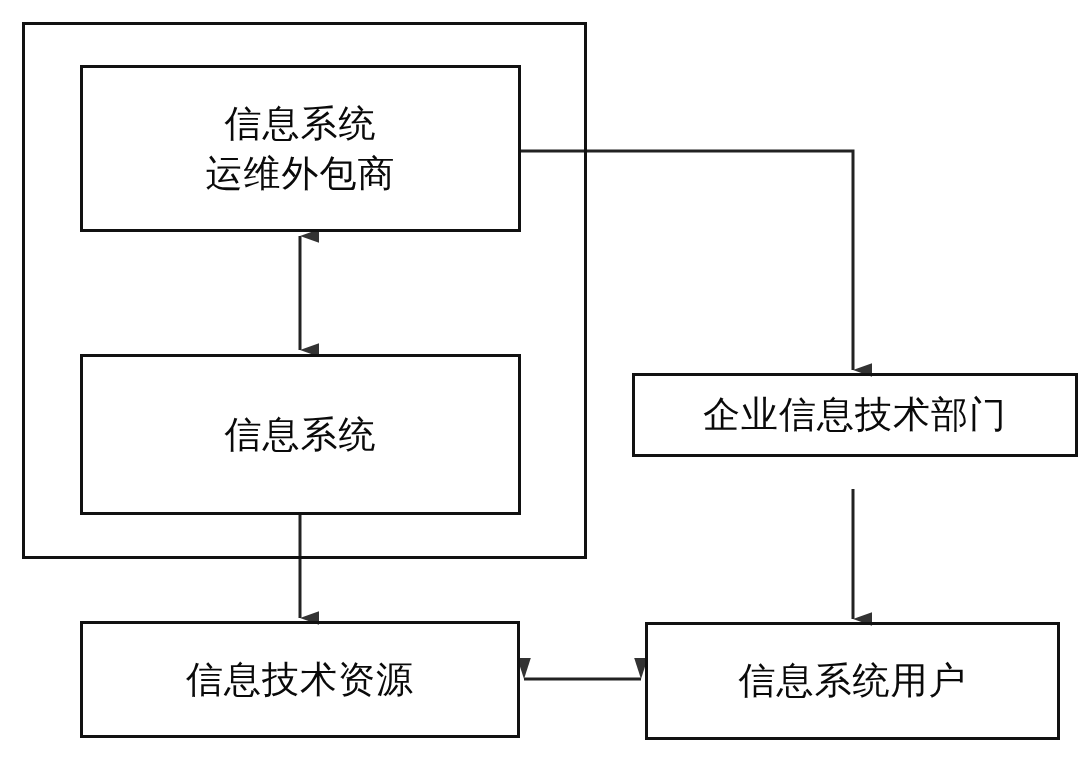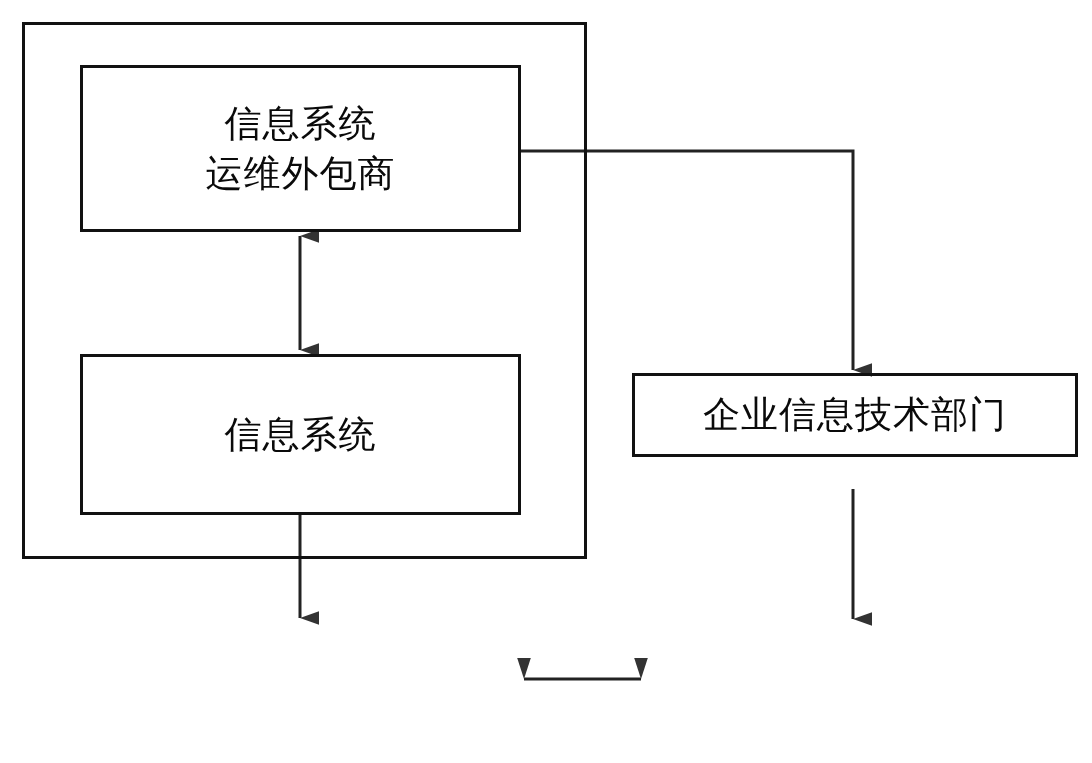--- a/index.html
+++ b/index.html
@@ -104,15 +104,21 @@
   </div>
 
   <div class="node-box" style="left:80px; top:354px; width:441px; height:161px;">
     <span class="node-label">信息系统</span>
   </div>
 
   <div class="node-box" style="left:632px; top:373px; width:446px; height:84px;">
     <span class="node-label">企业信息技术部门</span>
   </div>
 
+  <div class="node-box" style="left:80px; top:621px; width:440px; height:117px;">
+    <span class="node-label">信息技术资源</span>
+  </div>
 
+  <div class="node-box" style="left:645px; top:622px; width:415px; height:118px;">
+    <span class="node-label">信息系统用户</span>
+  </div>
 
 </div>
 
 </body></html>

